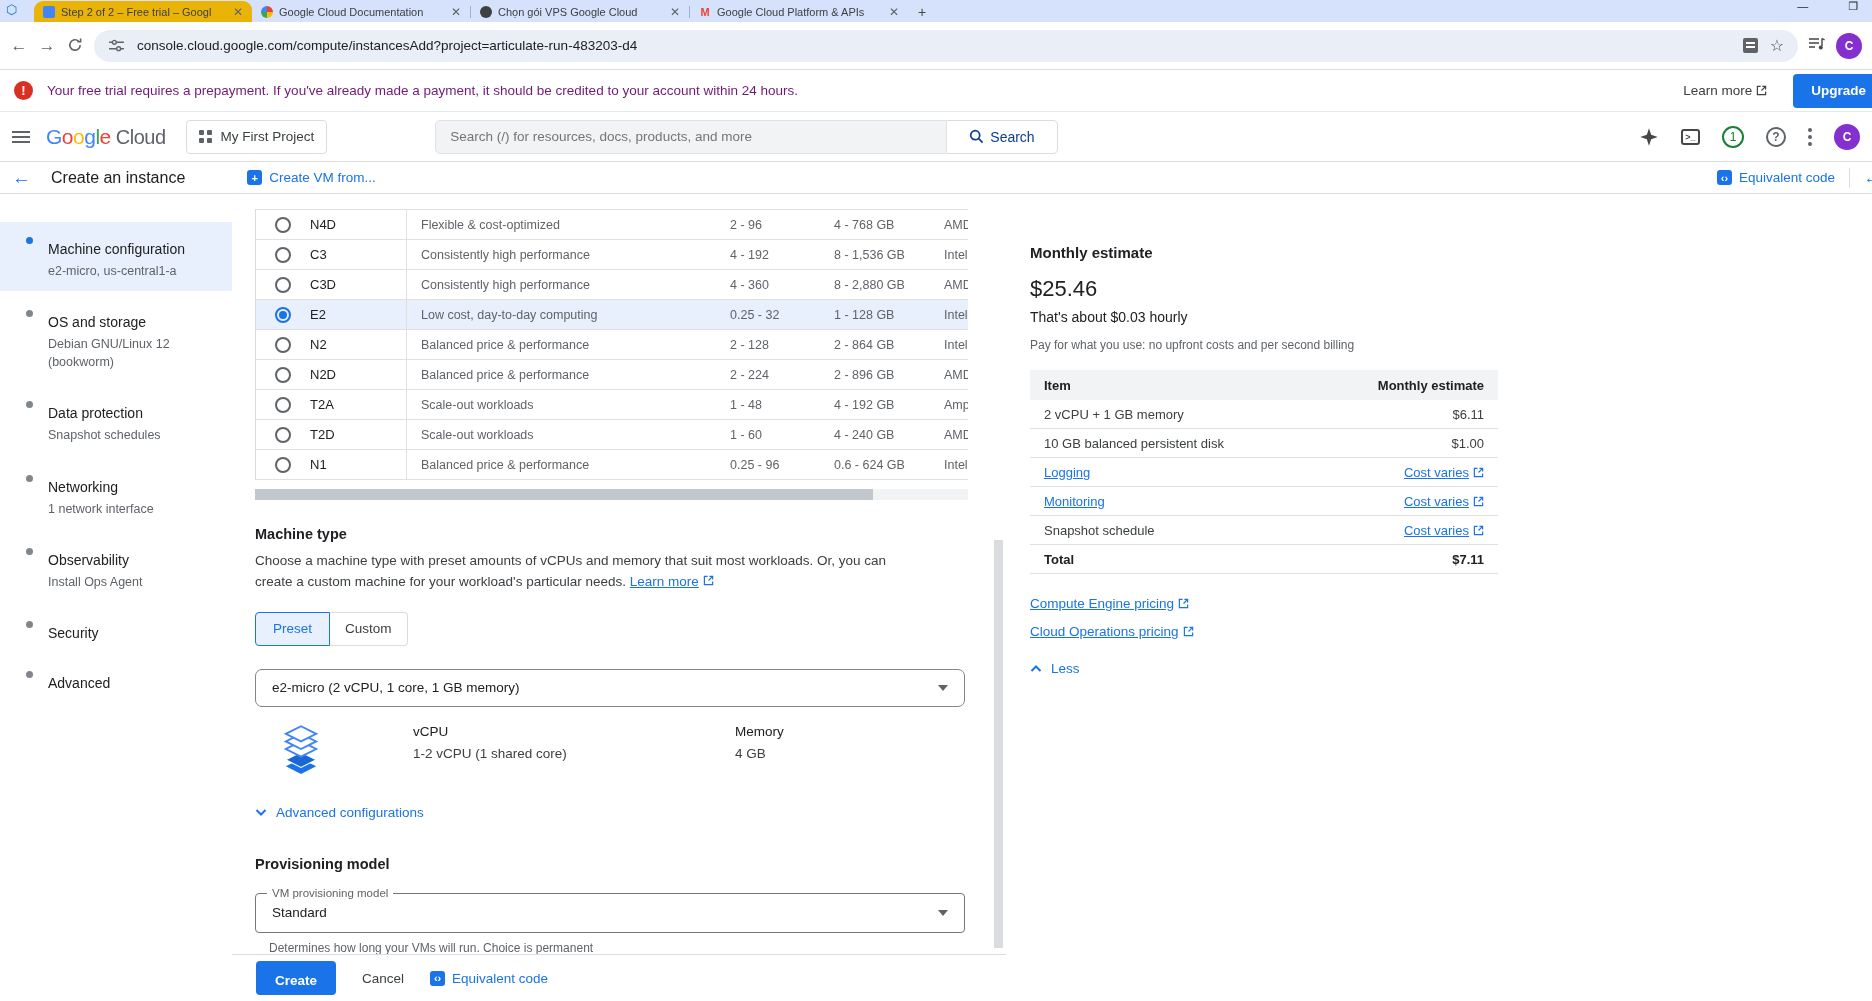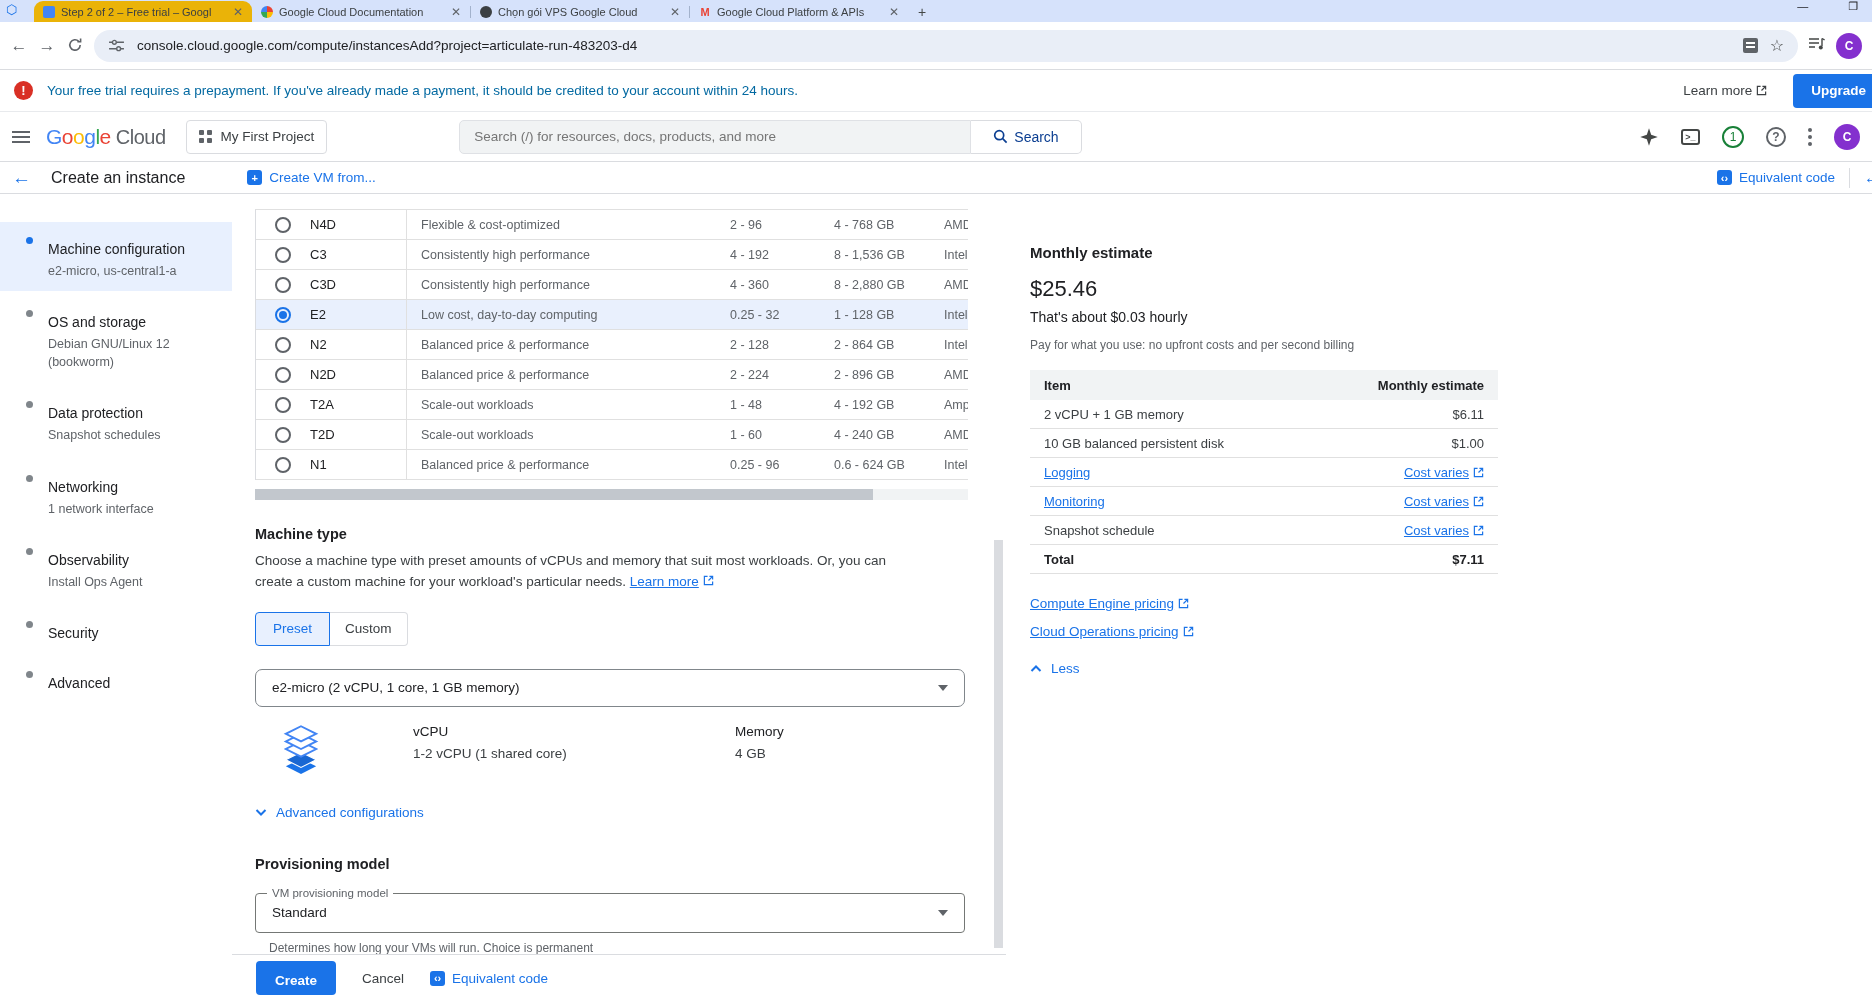--- a/index.html
+++ b/index.html
@@ -35,39 +35,39 @@
   .tr-box:after{content:"";position:absolute;left:3px;top:4px;width:9px;height:2px;background:#fff;box-shadow:0 4px 0 #fff;}
   .star{color:#444746;font-size:16px;}
   .readlist{color:#444746;}
   .avatar{width:26px;height:26px;border-radius:50%;background:#8430ce;color:#fff;font-size:12px;font-weight:bold;
           display:flex;align-items:center;justify-content:center;flex:0 0 auto;}
 
   
   .banner{height:42px;display:flex;align-items:center;padding:0 0 0 14px;gap:14px;background:#fff;border-bottom:1px solid #e8eaed;}
   .excl{width:19px;height:19px;border-radius:50%;background:#d93025;color:#fff;font-weight:bold;font-size:13px;
         display:flex;align-items:center;justify-content:center;flex:0 0 auto;}
-  .banner-msg{font-size:13.5px;color:#0369a1;}
+  .banner-msg{font-size:13.5px;color:#701a75;}
   .banner-right{margin-left:auto;display:flex;align-items:center;gap:26px;}
   .learnmore{color:#3c4043;font-size:13.5px;display:flex;align-items:center;}
   .upgrade{height:34px;background:#1a73e8;color:#fff;border:none;border-radius:4px;padding:0 18px;font-size:13.5px;
            font-weight:bold;margin-right:-12px;font-family:inherit;}
 
   
   .appbar{height:50px;display:flex;align-items:center;padding:0 12px;gap:16px;background:#fff;border-bottom:1px solid #dadce0;}
   .burger{width:18px;height:12px;border-top:2px solid #5f6368;border-bottom:2px solid #5f6368;position:relative;flex:0 0 auto;}
   .burger:after{content:"";position:absolute;left:0;right:0;top:3px;height:2px;background:#5f6368;}
   .gc-logo{display:flex;align-items:baseline;font-size:21px;letter-spacing:-0.5px;}
   .gc-logo .c1{color:#4285f4}.gc-logo .c2{color:#ea4335}.gc-logo .c3{color:#fbbc05}
   .gc-logo .c4{color:#4285f4}.gc-logo .c5{color:#34a853}.gc-logo .c6{color:#ea4335}
   .gc-logo .cloud{color:#5f6368;margin-left:5px;font-size:20px;}
   .proj-btn{height:34px;border:1px solid #dadce0;border-radius:4px;background:#fff;display:flex;align-items:center;
             gap:9px;padding:0 12px;font-size:13.5px;color:#3c4043;margin-left:4px;}
   .proj-ic{width:13px;height:13px;display:grid;grid-template-columns:5px 5px;grid-gap:3px;}
   .proj-ic i{background:#5f6368;border-radius:1px;}
-  .searchwrap{display:flex;align-items:center;margin-left:116px;}
+  .searchwrap{display:flex;align-items:center;margin-left:92px;}
   .searchbar{width:512px;height:34px;background:#f1f3f4;border:1px solid #dfe1e5;border-radius:5px 0 0 5px;
              padding:0 14px;display:flex;align-items:center;}
   .searchbar input{border:none;background:transparent;outline:none;width:100%;font-size:13.5px;color:#5f6368;font-family:inherit;}
   .search-btn{height:34px;border:1px solid #dadce0;border-left:none;border-radius:0 5px 5px 0;background:#fff;
               display:flex;align-items:center;gap:6px;padding:0 22px;font-size:14px;color:#0b3e91;font-weight:500;}
   .appbar-right{margin-left:auto;display:flex;align-items:center;gap:22px;}
   .shellbox{width:19px;height:16px;border:2px solid #444746;border-radius:3px;color:#444746;font-size:9px;font-weight:bold;
             display:flex;align-items:center;justify-content:center;}
   .badge1{width:22px;height:22px;border:2px solid #188038;border-radius:50%;color:#188038;font-size:12px;
           display:flex;align-items:center;justify-content:center;}

